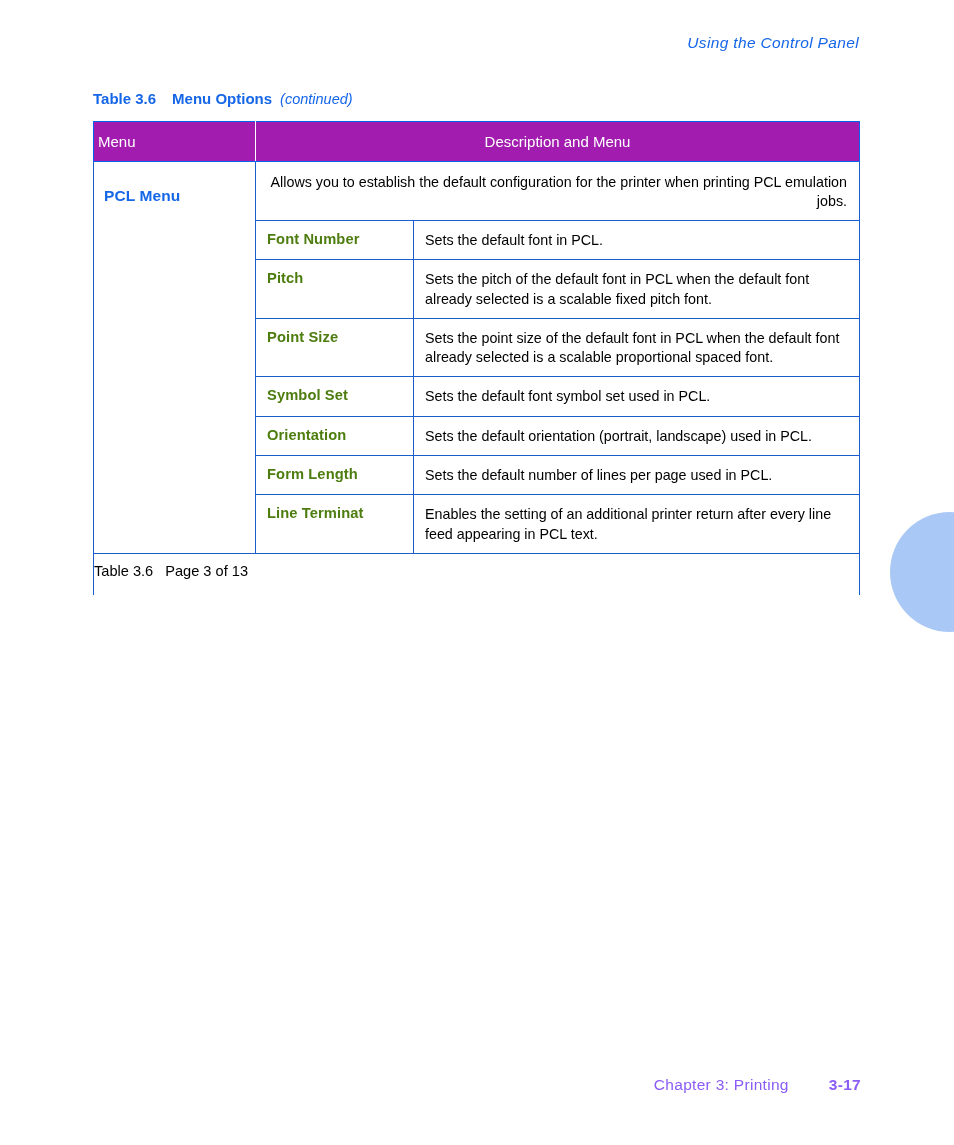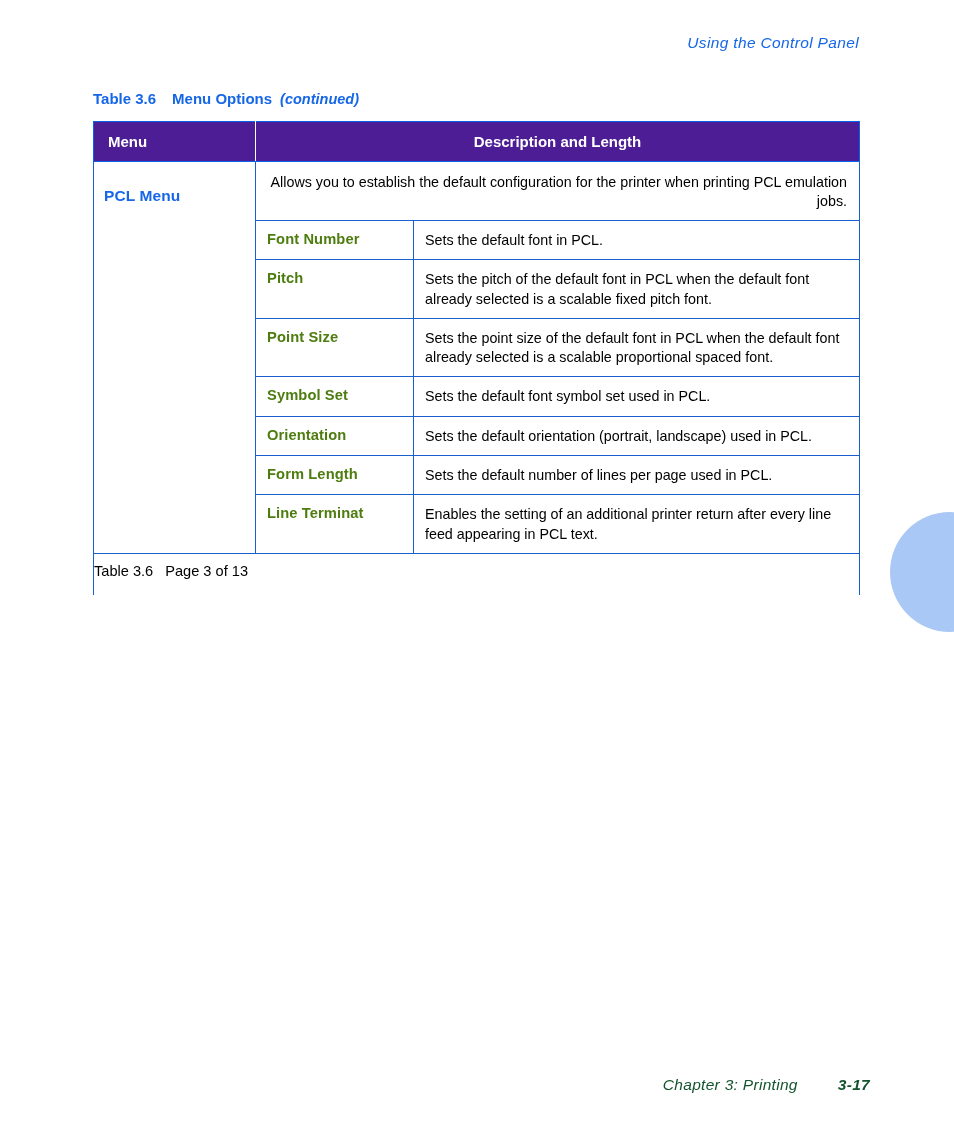--- a/index.html
+++ b/index.html
@@ -37,21 +37,21 @@
     color: #1667e8;
     white-space: nowrap;
   }
   .table-caption .cap-label,
   .table-caption .cap-title {
     font-weight: bold;
   }
   .table-caption .cap-label { margin-right: 16px; }
   .table-caption .cap-cont {
     font-style: italic;
-    font-weight: bold;
+    font-weight: normal;
     margin-left: 8px;
     font-size: 14.5px;
   }
 
   
   .doc-table {
     position: absolute;
     left: 93px;
     top: 121px;
     width: 766px;
@@ -64,27 +64,27 @@
 
   .doc-table th,
   .doc-table td {
     border: 1px solid #1a5fd0;
     vertical-align: top;
     padding: 0;
   }
 
   
   .hdr-row th {
-    background: #4c1d95;
+    background: #a21caf;
     border-color: #0663ef;
     color: #ffffff;
     font-size: 15px;
-    font-weight: bold;
+    font-weight: normal;
     height: 39px;
-    padding: 0 14px;
+    padding: 0 4px;
     vertical-align: middle;
   }
   .hdr-row th.hdr-menu  { text-align: left; border-right: 1px solid #ffffff; }
   .hdr-row th.hdr-desc  { text-align: center; }
 
   
   td.menu-cell {
     padding: 25px 10px 10px 10px;
   }
   .menu-name {
@@ -145,26 +145,24 @@
     background: #aac8f5;
   }
 
   
   .page-footer {
     position: absolute;
     left: 0;
     top: 1076px;
     width: 861px;
     text-align: right;
-    font-style: italic;
     font-size: 15.5px;
     letter-spacing: 0.3px;
-    color: #14532d;
+    color: #8b5cf6;
     white-space: nowrap;
-    margin-left: 9px;
   }
   .page-footer .chapter { margin-right: 40px; }
   .page-footer .folio   { font-weight: bold; }
 </style>
 </head>
 <body>
 
 <div class="page-header">Using the Control Panel</div>
 
 <div class="table-caption">
@@ -173,21 +171,21 @@
 
 <table class="doc-table">
   <colgroup>
     <col class="c-menu">
     <col class="c-item">
     <col class="c-desc">
   </colgroup>
   <thead>
     <tr class="hdr-row">
       <th class="hdr-menu">Menu</th>
-      <th class="hdr-desc" colspan="2">Description and Length</th>
+      <th class="hdr-desc" colspan="2">Description and Menu</th>
     </tr>
   </thead>
   <tbody>
     <tr>
       <td class="menu-cell" rowspan="8">
         <span class="menu-name">PCL Menu</span>
       </td>
       <td class="intro-cell" colspan="2">Allows you to establish the default configuration for the printer when printing PCL emulation jobs.</td>
     </tr>
 

